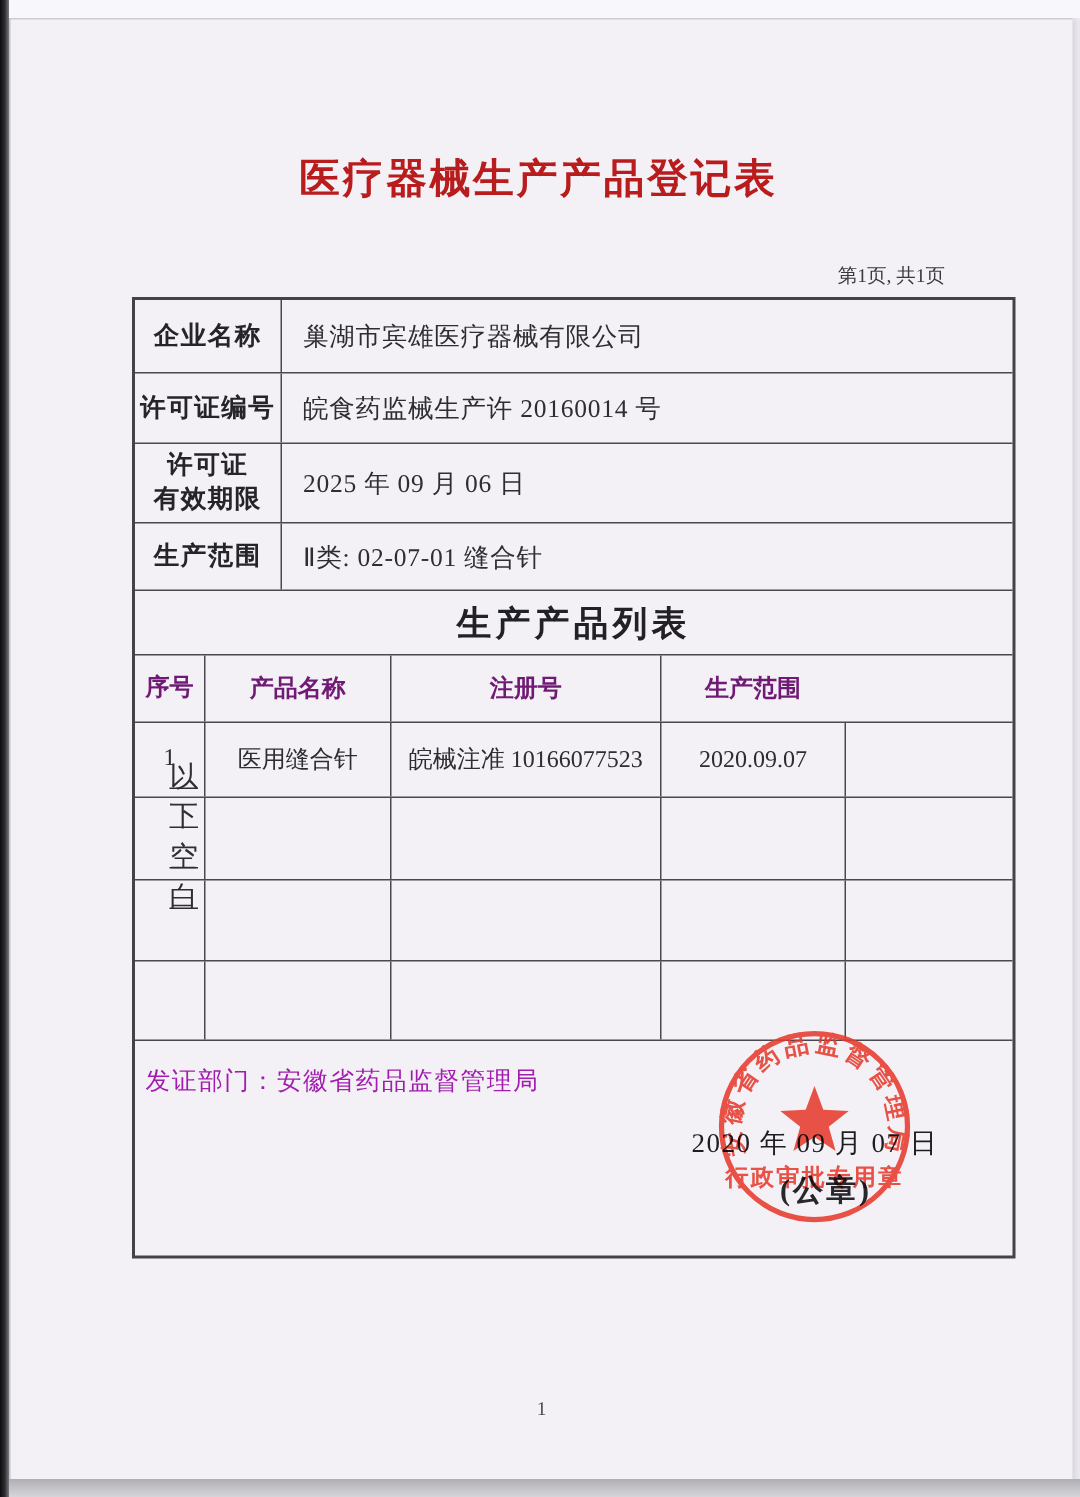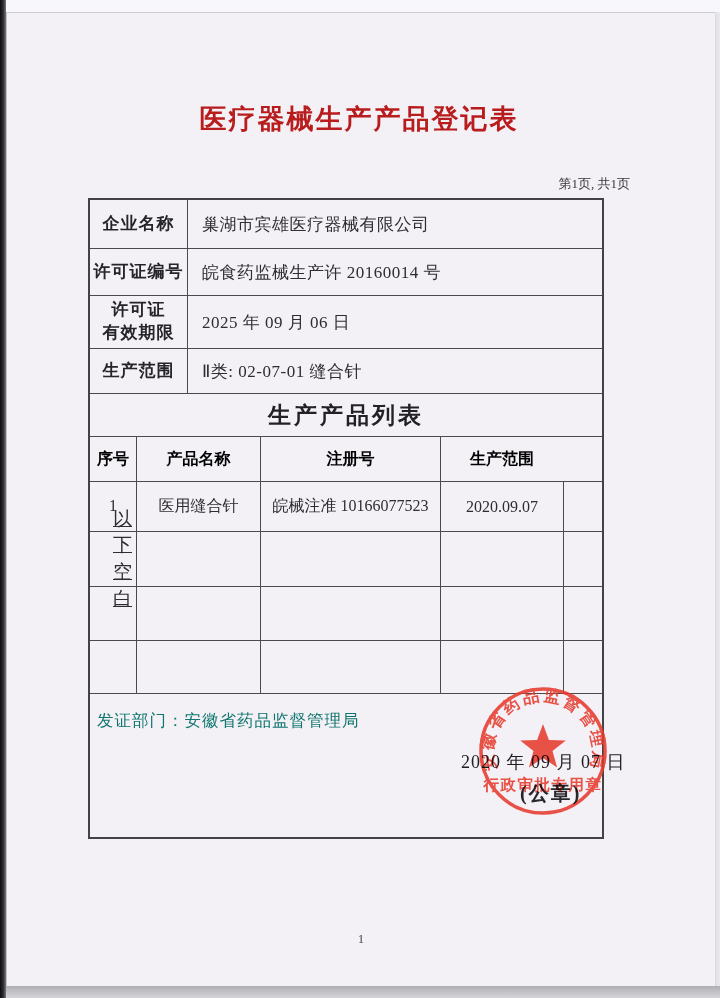--- a/index.html
+++ b/index.html
@@ -34,21 +34,21 @@
   .doc-title{
     position:absolute;left:0;top:88px;width:704px;
     text-align:center;font-size:27px;font-weight:700;
     letter-spacing:2px;color:#b91c1c;margin:0;
   }
   .page-info{
     position:absolute;left:505px;top:162px;width:118px;
     text-align:right;font-size:13px;color:#39383c;
   }
   .doc-table{
-    position:absolute;left:81px;top:185px;width:516px;
+    position:absolute;left:81px;top:185px;width:589px;
     border:2px solid #434247;box-sizing:border-box;
     background:transparent;
   }
   .trow{display:flex;align-items:stretch;box-sizing:border-box;}
   .trow + .trow{border-top:1.5px solid #4a494e;}
   .cell{
     box-sizing:border-box;display:flex;align-items:center;
     font-size:16px;color:#2e2d31;
   }
   .cell + .cell{border-left:1.5px solid #4a494e;}
@@ -63,26 +63,26 @@
   .r-h55{height:55px;} .r-h54{height:54px;} .r-h144{height:144px;}
   .section-cell{
     flex:1;justify-content:center;font-weight:700;font-size:23px;
     letter-spacing:3px;color:#222125;
   }
   .c-seq{width:46px;justify-content:center;text-align:center;padding:2px;line-height:1.4;}
   .c-name{width:124px;justify-content:center;text-align:center;}
   .c-reg{width:180px;justify-content:center;text-align:center;}
   .c-date{width:123px;justify-content:center;text-align:center;}
   .c-remark{flex:1;justify-content:center;text-align:center;}
-  .phead .cell{font-weight:700;font-size:16px;color:#000000;}
+  .phead .cell{font-weight:700;font-size:16px;color:#701a75;}
   .c-seq.blank-note{justify-content:flex-start;padding-left:21px;font-size:19px;text-decoration:underline;}
   .footer-cell{position:relative;flex:1;display:block;}
   .issuer-line{
     position:absolute;left:7px;top:16px;font-size:16.5px;
-    letter-spacing:1px;color:#0f766e;
+    letter-spacing:1px;color:#a21caf;
   }
   .stamp-wrap{
     position:absolute;left:368px;top:-28px;width:170px;height:170px;
     opacity:.88;
   }
   .stamp-date{
     position:absolute;left:371px;top:56px;font-size:18px;
     letter-spacing:1px;color:#1f1e22;mix-blend-mode:multiply;white-space:nowrap;
   }
   .seal-note{

